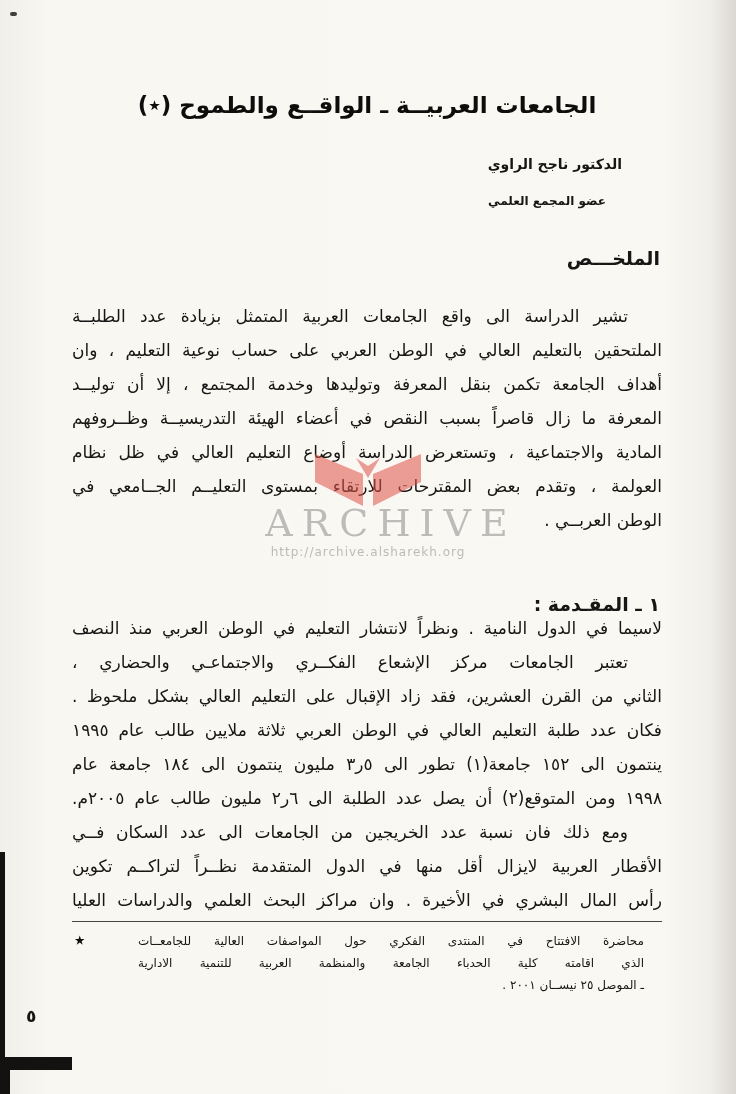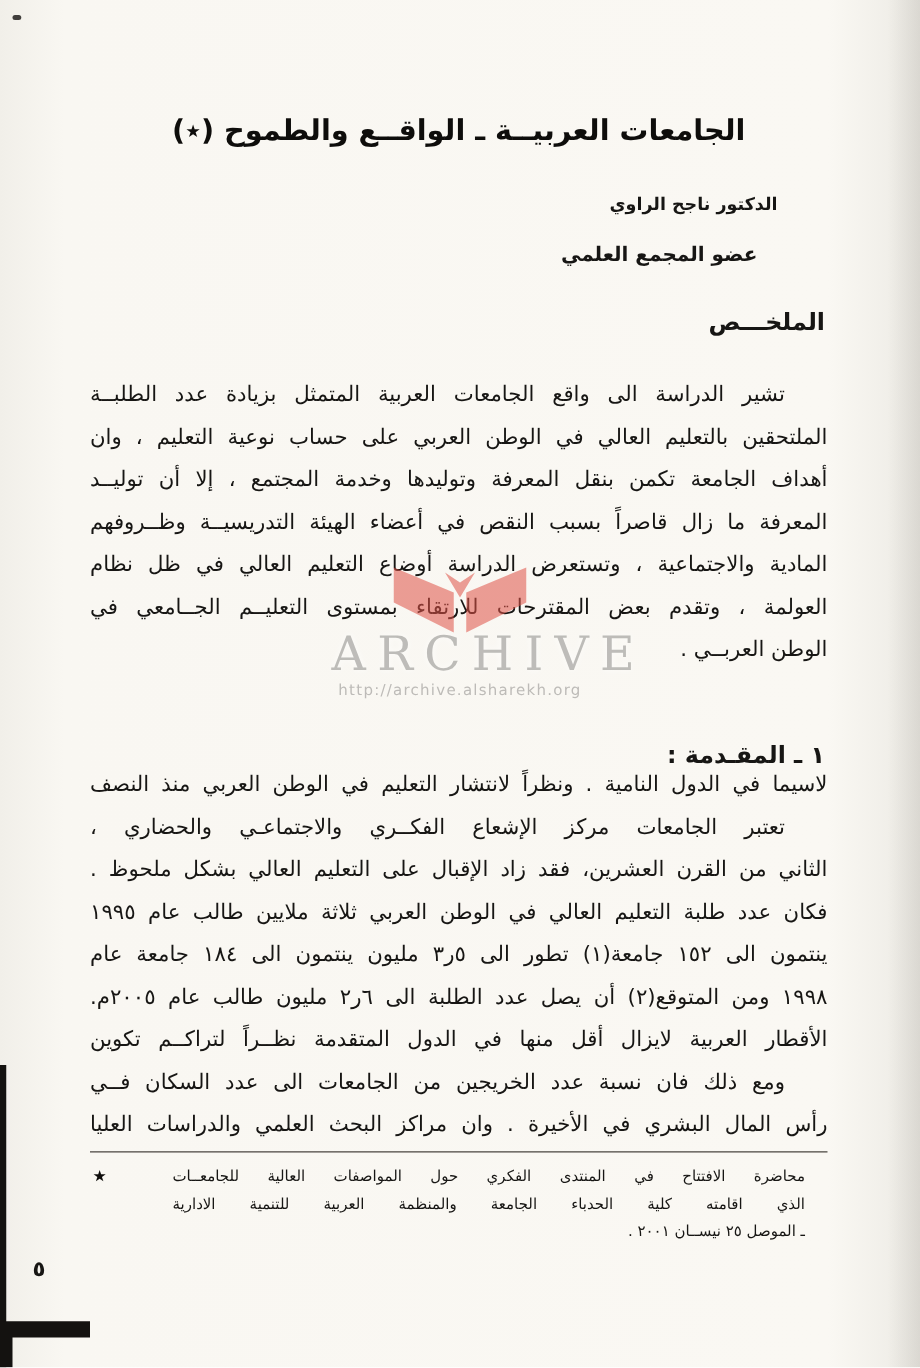--- a/index.html
+++ b/index.html
@@ -15,21 +15,21 @@
   .content{
     position:absolute;top:0;right:74px;left:72px;height:100%;
     direction:rtl;
   }
   .title{
     position:absolute;top:92px;right:0;left:0;
     text-align:center;font-size:23px;font-weight:bold;
     color:#0e0d0b;
   }
   .author{position:absolute;top:156px;right:40px;font-size:14px;font-weight:bold;}
-  .role{position:absolute;top:194px;right:56px;font-size:16px;font-weight:bold;}
+  .role{position:absolute;top:194px;right:56px;font-size:12px;font-weight:bold;}
   .abstract-heading{position:absolute;top:247px;right:2px;font-size:19px;font-weight:bold;}
   .para{position:absolute;right:0;left:0;font-size:17px;line-height:34px;margin-top:10px;}
   .abstract{top:289px;}
   .section-heading{position:absolute;top:557px;right:2px;font-size:19px;font-weight:bold;margin-top:36px;}
   .body-text{top:601px;}
   .jline{text-align:justify;text-align-last:justify;}
   .rline{text-align:center;text-align-last:right;}
   .indent{padding-right:34px;}
   .footnote-rule{position:absolute;top:921px;right:0;left:0;border-top:1px solid #4a4540;}
   .footnote{
@@ -95,22 +95,22 @@
 
     <div class="section-heading">١ ـ المقـدمة :</div>
 
     <div class="para body-text">
       <div class="jline">لاسيما في الدول النامية . ونظراً لانتشار التعليم في الوطن العربي منذ النصف</div>
       <div class="jline indent">تعتبر الجامعات مركز الإشعاع الفكــري والاجتماعـي والحضاري ،</div>
       <div class="jline">الثاني من القرن العشرين، فقد زاد الإقبال على التعليم العالي بشكل ملحوظ .</div>
       <div class="jline">فكان عدد طلبة التعليم العالي في الوطن العربي ثلاثة ملايين طالب عام ١٩٩٥</div>
       <div class="jline">ينتمون الى ١٥٢ جامعة(١) تطور الى ٥ر٣ مليون ينتمون الى ١٨٤ جامعة عام</div>
       <div class="jline">١٩٩٨ ومن المتوقع(٢) أن يصل عدد الطلبة الى ٦ر٢ مليون طالب عام ٢٠٠٥م.</div>
+      <div class="jline indent">ومع ذلك فان نسبة عدد الخريجين من الجامعات الى عدد السكان فــي</div>
       <div class="jline">الأقطار العربية لايزال أقل منها في الدول المتقدمة نظــراً لتراكــم تكوين</div>
-      <div class="jline indent">ومع ذلك فان نسبة عدد الخريجين من الجامعات الى عدد السكان فــي</div>
       <div class="jline">رأس المال البشري في الأخيرة . وان مراكز البحث العلمي والدراسات العليا</div>
     </div>
 
     <div class="footnote-rule"></div>
 
     <div class="footnote-star">٭</div>
 
     <div class="footnote">
       <div class="jline">محاضرة الافتتاح في المنتدى الفكري حول المواصفات العالية للجامعــات</div>
       <div class="jline">الذي اقامته كلية الحدباء الجامعة والمنظمة العربية للتنمية الادارية</div>

